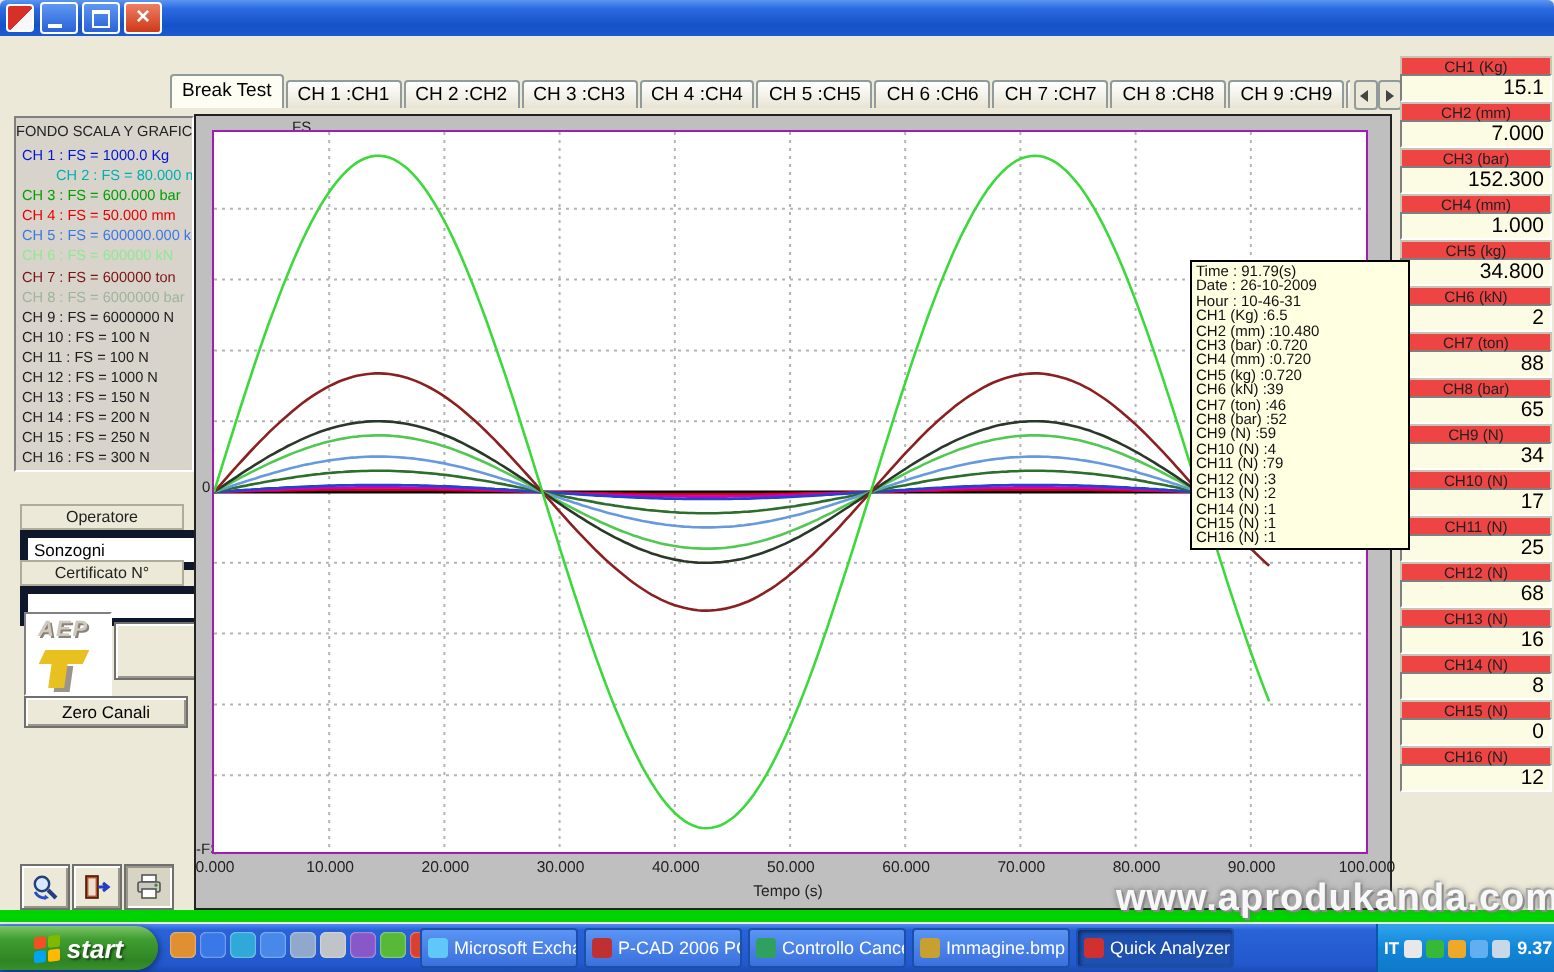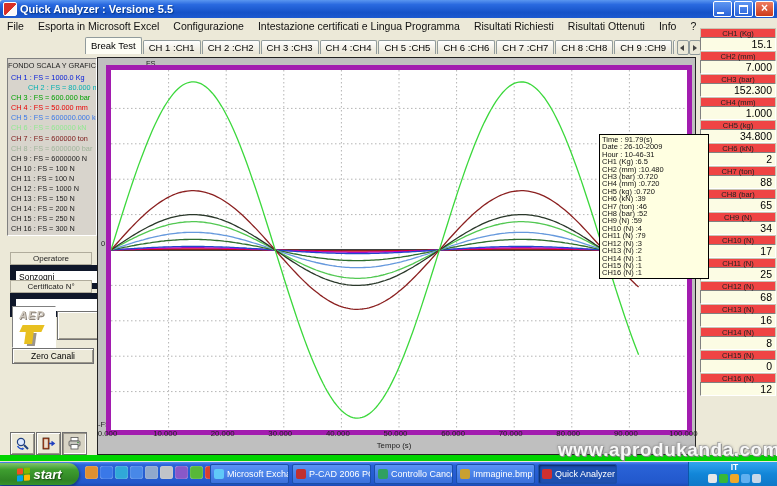--- a/index.html
+++ b/index.html
@@ -42,42 +42,42 @@
   
   .fspanel{position:absolute;left:7px;top:58px;width:88px;height:176px;background:#D8D4CC;
     border:1px solid;border-color:#808080 #ffffff #ffffff #808080;overflow:hidden;}
   .fstitle{font-size:7.3px;text-align:center;margin-top:2px;color:#222;white-space:nowrap;}
   #fslist{margin-top:3px;}
   .fsitem{font-size:7.3px;line-height:10.1px;padding-left:3px;white-space:nowrap;}
   
   .grplabel{position:absolute;left:10px;width:80px;height:11px;background:#ECE9D8;
     border:1px solid #b0ac9c;font-size:8px;text-align:center;line-height:11px;color:#222;}
   .grpinput{position:absolute;left:10px;width:80px;height:12px;background:#fff;
-    border:6px solid #0f172a;font-size:8.5px;line-height:12px;padding-left:3px;box-sizing:content-box;color:#000;}
+    border:4px solid #0f172a;font-size:8.5px;line-height:12px;padding-left:3px;box-sizing:content-box;color:#000;}
   
   .aeplogo{position:absolute;left:12px;top:306px;width:42px;height:40px;background:#fff;
     border:1px solid;border-color:#808080 #fff #fff #808080;overflow:hidden;}
   .aeptext{display:block;font-style:italic;font-weight:bold;font-size:11px;color:#cfc8bd;
     text-shadow:1px 1px 0 #8a8178;margin:2px 0 0 6px;letter-spacing:1px;}
   .aepshape1{position:absolute;left:8px;top:18px;width:22px;height:7px;background:#e8c020;transform:skewX(-25deg);}
   .aepshape2{position:absolute;left:12px;top:24px;width:8px;height:13px;background:#e8c020;transform:skewX(-8deg);
     box-shadow:3px 2px 0 #9a948c;}
   .xpbtn{position:absolute;background:#ECE9D8;border:1px solid #707070;
     box-shadow:inset 1px 1px 0 #ffffff, inset -1px -1px 0 #9a968a;font-size:8.5px;color:#000;
     text-align:center;}
   #startprova{left:57px;top:311px;width:36px;height:26px;line-height:12px;padding-top:1px;padding-left:44px;}
   #zerocanali{left:12px;top:348px;width:80px;height:14px;line-height:14px;}
   .toolbtn{position:absolute;top:432px;width:23px;height:21px;background:#ECE9D8;border:1px solid #707070;
     box-shadow:inset 1px 1px 0 #fff, inset -1px -1px 0 #9a968a;display:flex;align-items:center;justify-content:center;}
   .toolbtn.pressed{background:#d8d4c4;box-shadow:inset 1px 1px 0 #9a968a, inset -1px -1px 0 #fff;}
   
   .chartbox{position:absolute;left:97px;top:57px;width:599px;height:398px;background:#BFBFBF;
     border:1px solid #222;box-sizing:border-box;}
   .plot{position:absolute;left:8px;top:7px;width:576px;height:360px;background:#fff;
-    border:5px solid #a21caf;}
+    border:1px solid #a21caf;}
   .ylab{position:absolute;font-size:7.5px;color:#222;}
   .ylab.fs{left:2px;top:1px;padding-left:46px;} .ylab.zero{left:3px;top:181px;} .ylab.nfs{left:0px;top:362px;}
   #xticks{position:absolute;left:-19px;top:371px;width:633px;display:flex;justify-content:space-between;}
   .xtick{width:57px;text-align:center;font-size:7.8px;color:#222;}
   .xlabel{position:absolute;left:8px;top:383px;width:576px;text-align:center;font-size:7.8px;color:#222;}
   .cursor-tip{position:absolute;left:488px;top:64px;width:104px;background:#FFFFE1;
     border:1px solid #000;padding:1px 2px;z-index:5;}
   .tline{font-size:7.5px;line-height:7.4px;color:#111;white-space:nowrap;}
   
   #rightpanel{position:absolute;left:700px;top:28px;width:76px;}
@@ -101,50 +101,39 @@
   .startlabel{color:#fff;font-size:13px;font-weight:bold;font-style:italic;text-shadow:1px 1px 1px #1a4a14;}
   #quicklaunch{position:absolute;left:85px;top:4px;display:flex;gap:2px;}
   .qlicon{width:13px;height:13px;border-radius:3px;box-shadow:inset 0 0 1px #fff;}
   .taskbtn{position:absolute;top:2px;width:79px;height:20px;border-radius:2px;
     background:linear-gradient(180deg,#5a94f4,#3a70dc);border:1px solid #1b4fa8;box-sizing:border-box;
     color:#fff;font-size:9px;display:flex;align-items:center;gap:3px;padding:0 3px;overflow:hidden;white-space:nowrap;}
   .taskbtn.active{background:#1e50b0;box-shadow:inset 1px 1px 2px #0c2a66;}
   .tbicon{flex:0 0 10px;width:10px;height:10px;border-radius:2px;}
   #tray{position:absolute;left:688px;top:0;width:89px;height:24px;
     background:linear-gradient(180deg,#31a5ee 0%,#1286d8 50%,#0f78c8 100%);
-    border-left:1px solid #0a57a8;display:flex;align-items:center;gap:2px;padding-left:3px;box-sizing:border-box;flex-direction:column;}
+    border-left:1px solid #0a57a8;display:flex;align-items:center;gap:2px;padding-left:3px;box-sizing:border-box;}
   .traylang{color:#fff;font-size:8.5px;font-weight:bold;}
   .trayicon{width:9px;height:9px;border-radius:2px;}
   .trayclock{color:#fff;font-size:9px;margin-left:2px;font-weight:bold;}
 </style>
 </head>
 <body>
 
 <div id="screen">
 
   <div class="titlebar">
     <span class="appicon"></span>
-    <span class="title">Quick Analyzer : Versione 5.5</span>
     <span class="winbtns">
       <span class="wb min"></span>
       <span class="wb max"></span>
       <span class="wb close"></span>
     </span>
   </div>
 
-  <div id="menubar">
-      <span class="menuitem">File</span>
-      <span class="menuitem">Esporta in Microsoft Excel</span>
-      <span class="menuitem">Configurazione</span>
-      <span class="menuitem">Intestazione certificati e Lingua Programma</span>
-      <span class="menuitem">Risultati Richiesti</span>
-      <span class="menuitem">Risultati Ottenuti</span>
-      <span class="menuitem">Info</span>
-      <span class="menuitem">?</span>
-    </div>
 
   <div id="tabstrip">
       <span class="tab selected">Break Test</span>
       <span class="tab">CH 1 :CH1</span>
       <span class="tab">CH 2 :CH2</span>
       <span class="tab">CH 3 :CH3</span>
       <span class="tab">CH 4 :CH4</span>
       <span class="tab">CH 5 :CH5</span>
       <span class="tab">CH 6 :CH6</span>
       <span class="tab">CH 7 :CH7</span>

